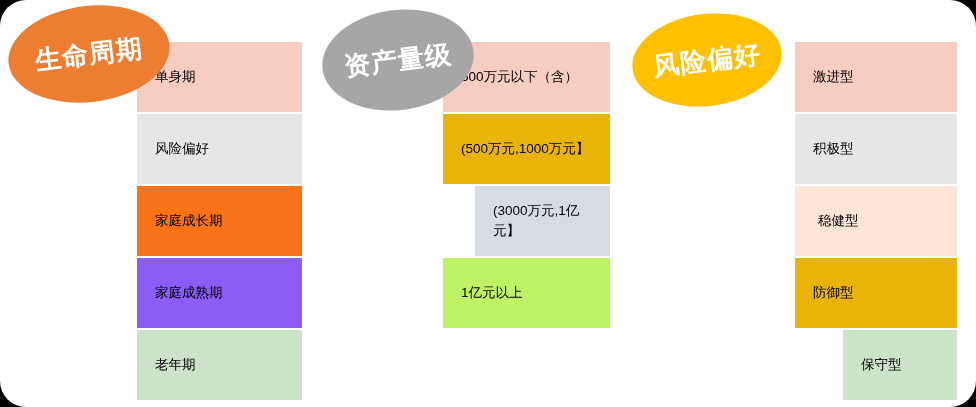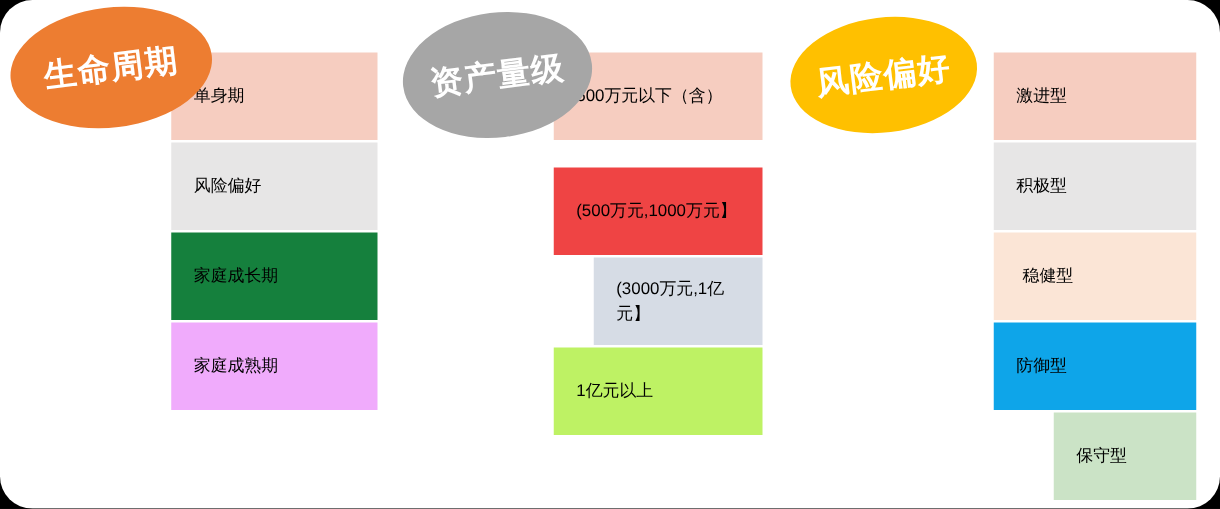--- a/index.html
+++ b/index.html
@@ -61,36 +61,37 @@
 </style>
 </head>
 <body>
 
 <div class="canvas">
   <div class="sheet">
 
     <div class="column col-0">
       <div class="cell row-0" style="background: rgb(246, 205, 192);">单身期</div>
       <div class="cell row-1" style="background: rgb(231, 230, 230);">风险偏好</div>
-      <div class="cell row-2" style="background: #15803d;">家庭成长期</div>
-      <div class="cell row-3" style="background: #f0abfc;">家庭成熟期</div>
+      <div class="cell row-2" style="background: #f97316;">家庭成长期</div>
+      <div class="cell row-3" style="background: #8b5cf6;">家庭成熟期</div>
+      <div class="cell row-4" style="background: rgb(203, 227, 198);">老年期</div>
     </div>
 
     <div class="column col-1">
       <div class="cell row-0" style="background: rgb(246, 205, 192);">500万元以下（含）</div>
-      <div class="cell row-1" style="background: #ef4444; margin-top: 20px;">(500万元,1000万元】</div>
+      <div class="cell row-1" style="background: #eab308;">(500万元,1000万元】</div>
       <div class="cell row-3" style="background: rgb(214, 220, 229); margin-left: 32px;">(3000万元,1亿元】</div>
       <div class="cell row-4" style="background: #bef264; text-align: right;">1亿元以上</div>
     </div>
 
     <div class="column col-2">
       <div class="cell row-0" style="background: rgb(246, 205, 192);">激进型</div>
       <div class="cell row-1" style="background: rgb(231, 230, 230);">积极型</div>
       <div class="cell row-2" style="background: rgb(251, 229, 214); padding-left: 23px;">稳健型</div>
-      <div class="cell row-3" style="background: #0ea5e9;">防御型</div>
+      <div class="cell row-3" style="background: #eab308;">防御型</div>
       <div class="cell row-4" style="background: rgb(203, 227, 198); margin-left: 48px;">保守型</div>
     </div>
 
     <div class="badge badge-0" style="background: rgb(237, 125, 49);">生命周期</div>
     <div class="badge badge-1" style="background: rgb(166, 166, 166);">资产量级</div>
     <div class="badge badge-2" style="background: rgb(255, 192, 0);">风险偏好</div>
 
   </div>
 </div>
 

